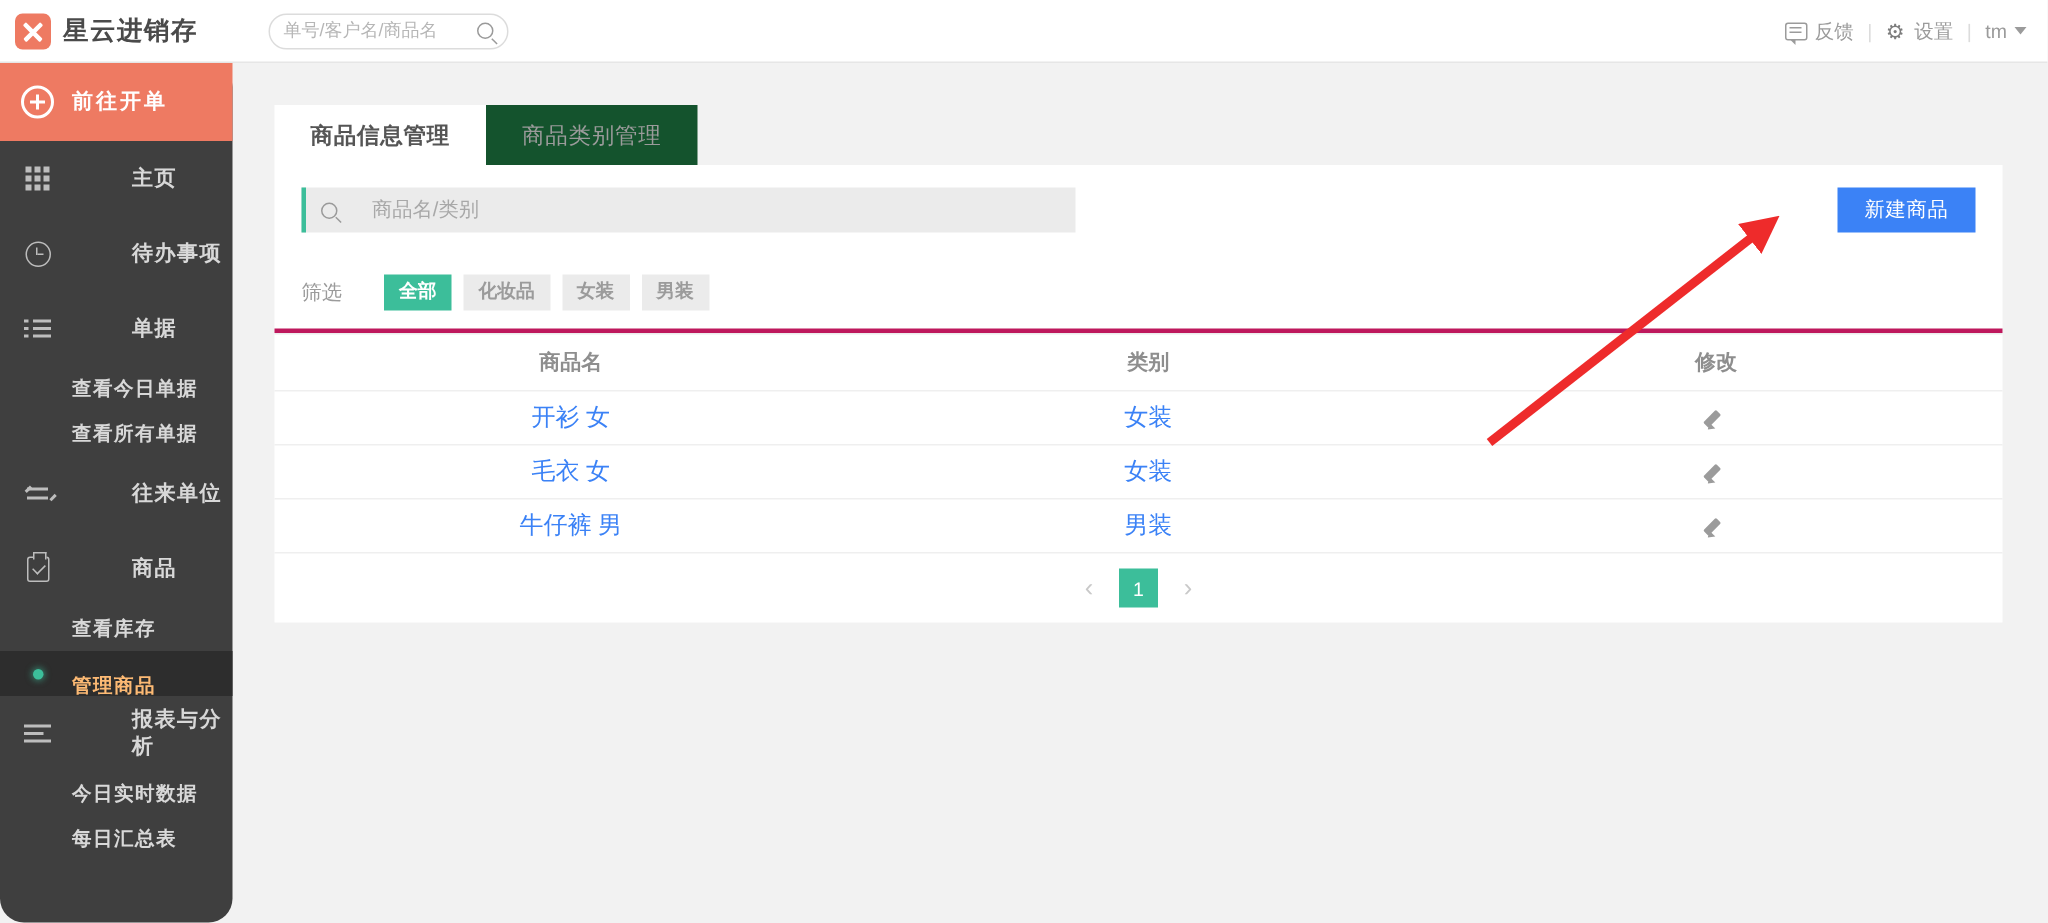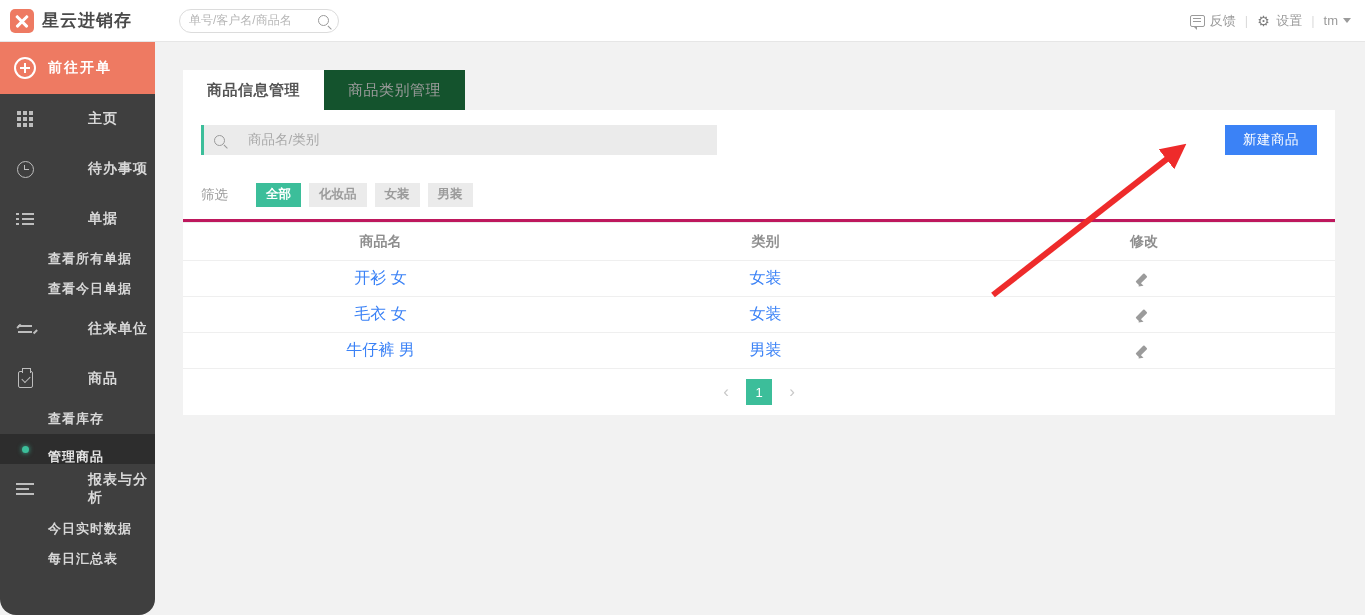--- a/index.html
+++ b/index.html
@@ -120,21 +120,21 @@
   .sub-item {
     height: 30px; display: flex; align-items: center;
     padding-left: 14px; cursor: pointer;
   }
   .sub-item .sub-dot { width: 22px; flex: none; display: flex; justify-content: center; }
   .sub-item .sub-lbl {
     margin-left: 12px; font-size: 13px; color: #d8d8d8;
     font-weight: bold; letter-spacing: 1px;
   }
   .sub-item.active { background: #2d2d2d; }
-  .sub-item.active .sub-lbl { color: #e5e5e5; margin-top: 16px; }
+  .sub-item.active .sub-lbl { color: #fdba74; margin-top: 16px; }
   .green-dot {
     width: 7px; height: 7px; border-radius: 50%;
     background: #3cbe9a; box-shadow: 0 0 4px 1px rgba(60,190,154,.55);
   }
   
   .ico-grid { display: grid; grid-template-columns: repeat(3,4px);
               grid-template-rows: repeat(3,4px); gap: 2px; }
   .ico-grid span { background: #bdbdbd; width: 4px; height: 4px; }
   .ico-clock { width: 17px; height: 17px; border: 1.6px solid #bdbdbd; border-radius: 50%; position: relative; }
   .ico-clock::before { content:""; position:absolute; left:6.5px; top:3px; width:1.4px; height:5.5px; background:#bdbdbd; }
@@ -323,26 +323,26 @@
           <b></b>
           <b></b>
           <b></b>
         </div>
     </div>
     <div class="nav-lbl">单据</div>
   </div>
 
   <div class="sub-item">
     <div class="sub-dot"></div>
-    <div class="sub-lbl">查看所有单据</div>
+    <div class="sub-lbl">查看今日单据</div>
   </div>
 
   <div class="sub-item">
     <div class="sub-dot"></div>
-    <div class="sub-lbl">查看今日单据</div>
+    <div class="sub-lbl">查看所有单据</div>
   </div>
 
   <div class="nav-item">
     <div class="nav-ico">
       <div class="ico-swap">
           <i></i>
           <i></i>
           <u></u>
           <u></u>
         </div>

